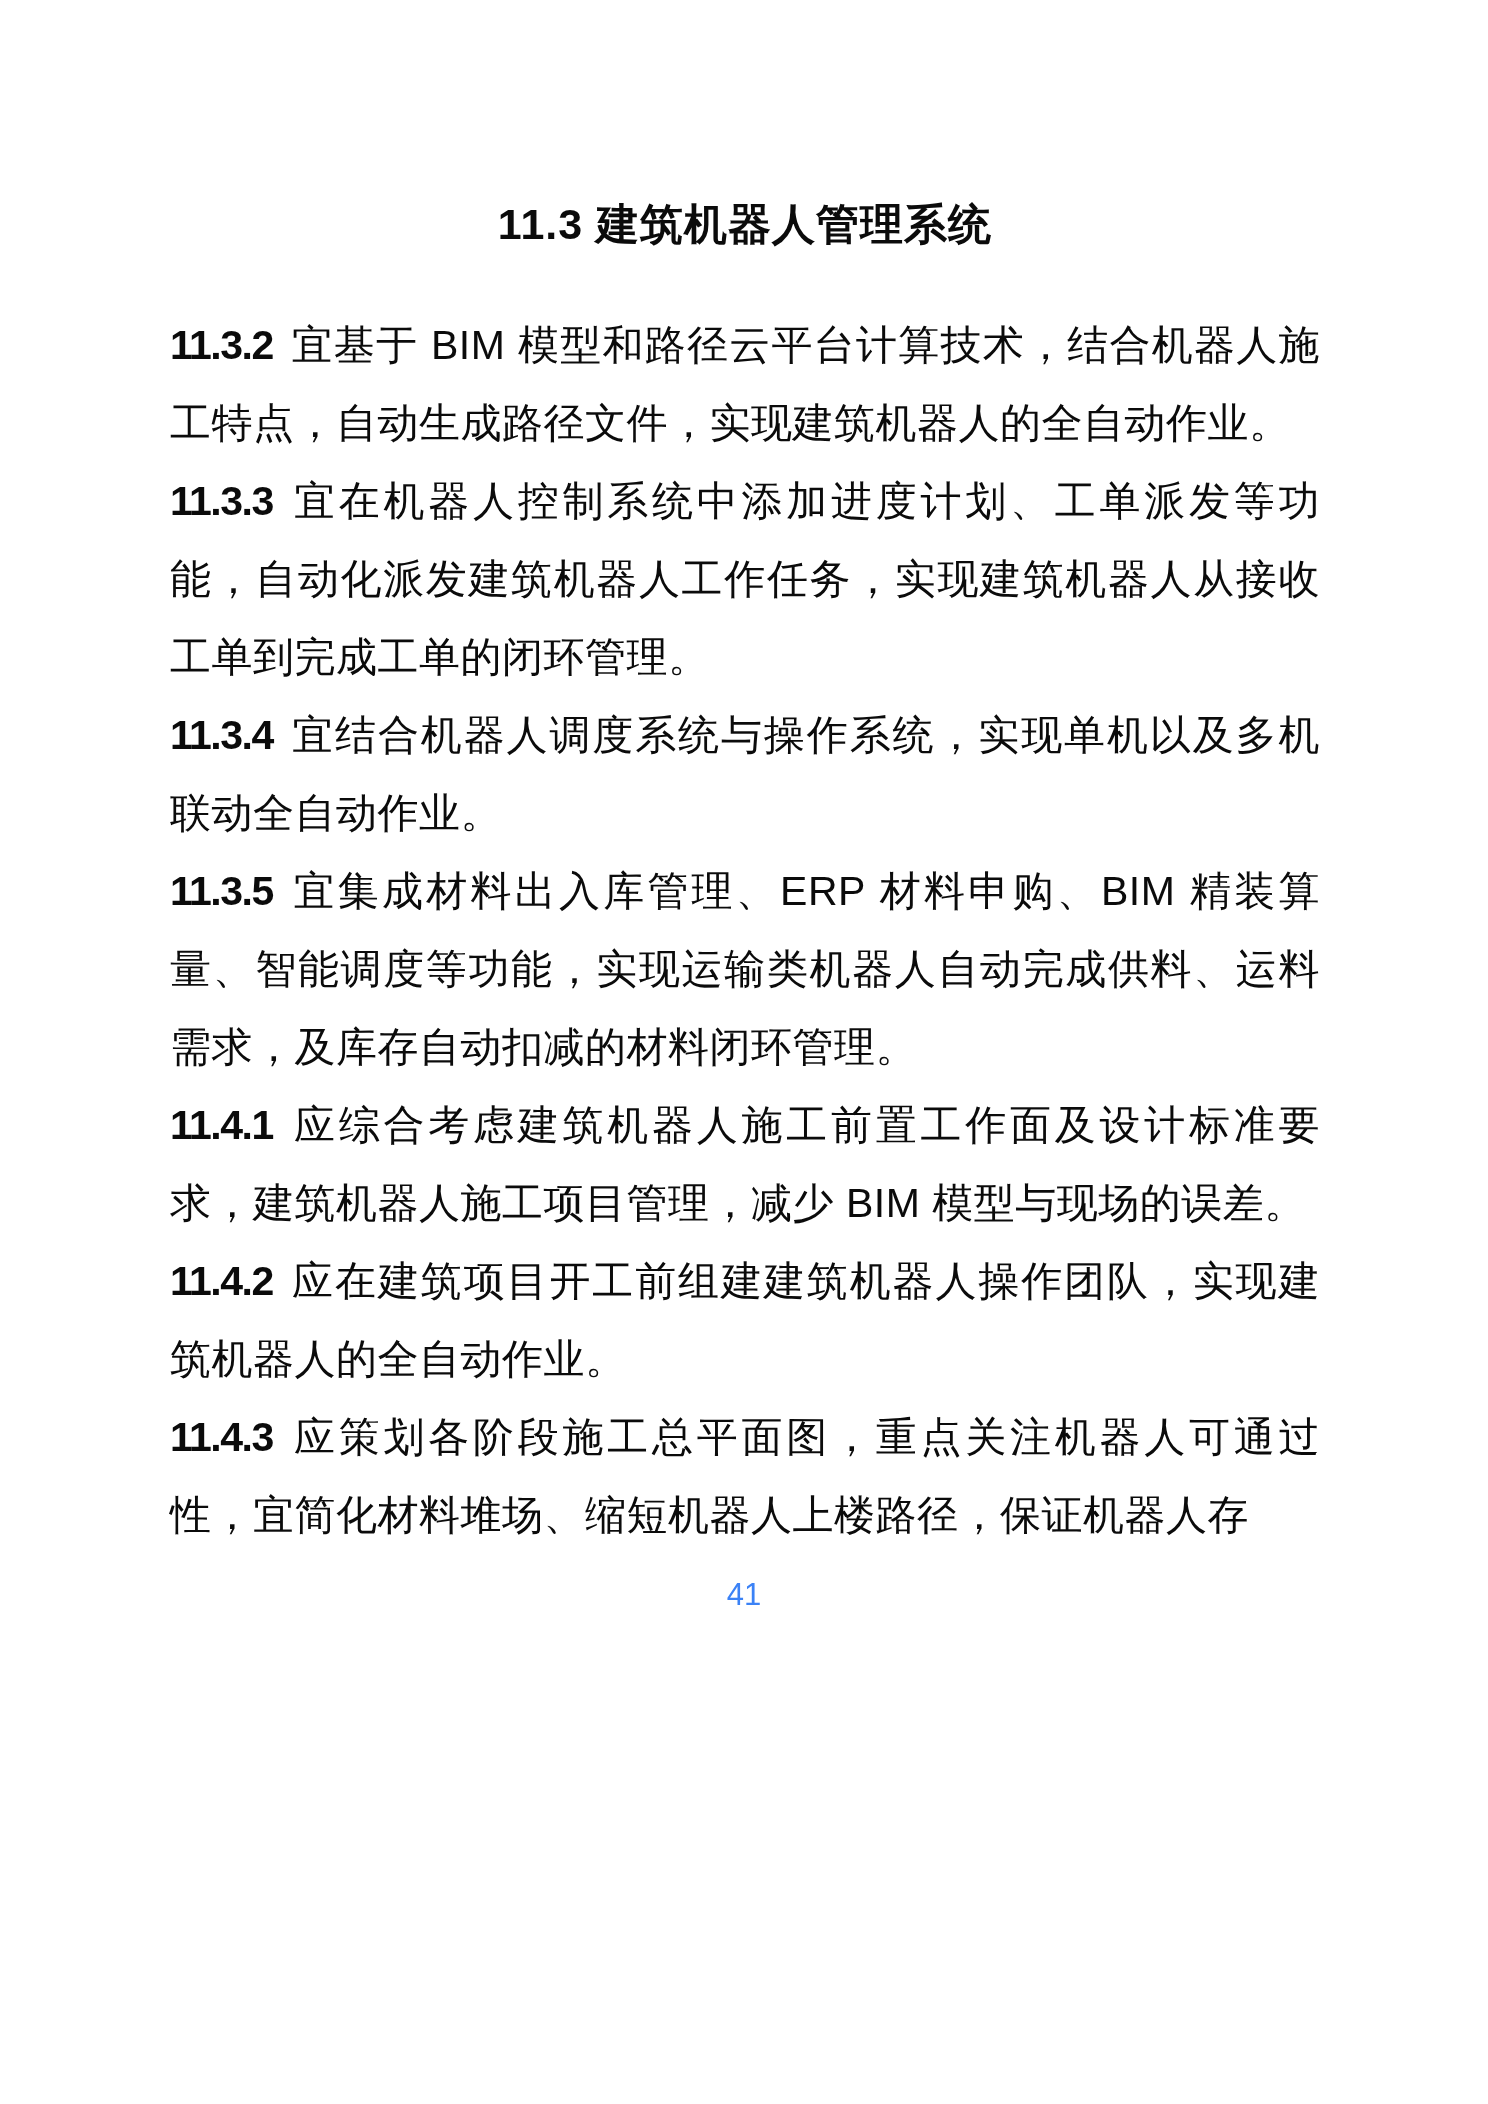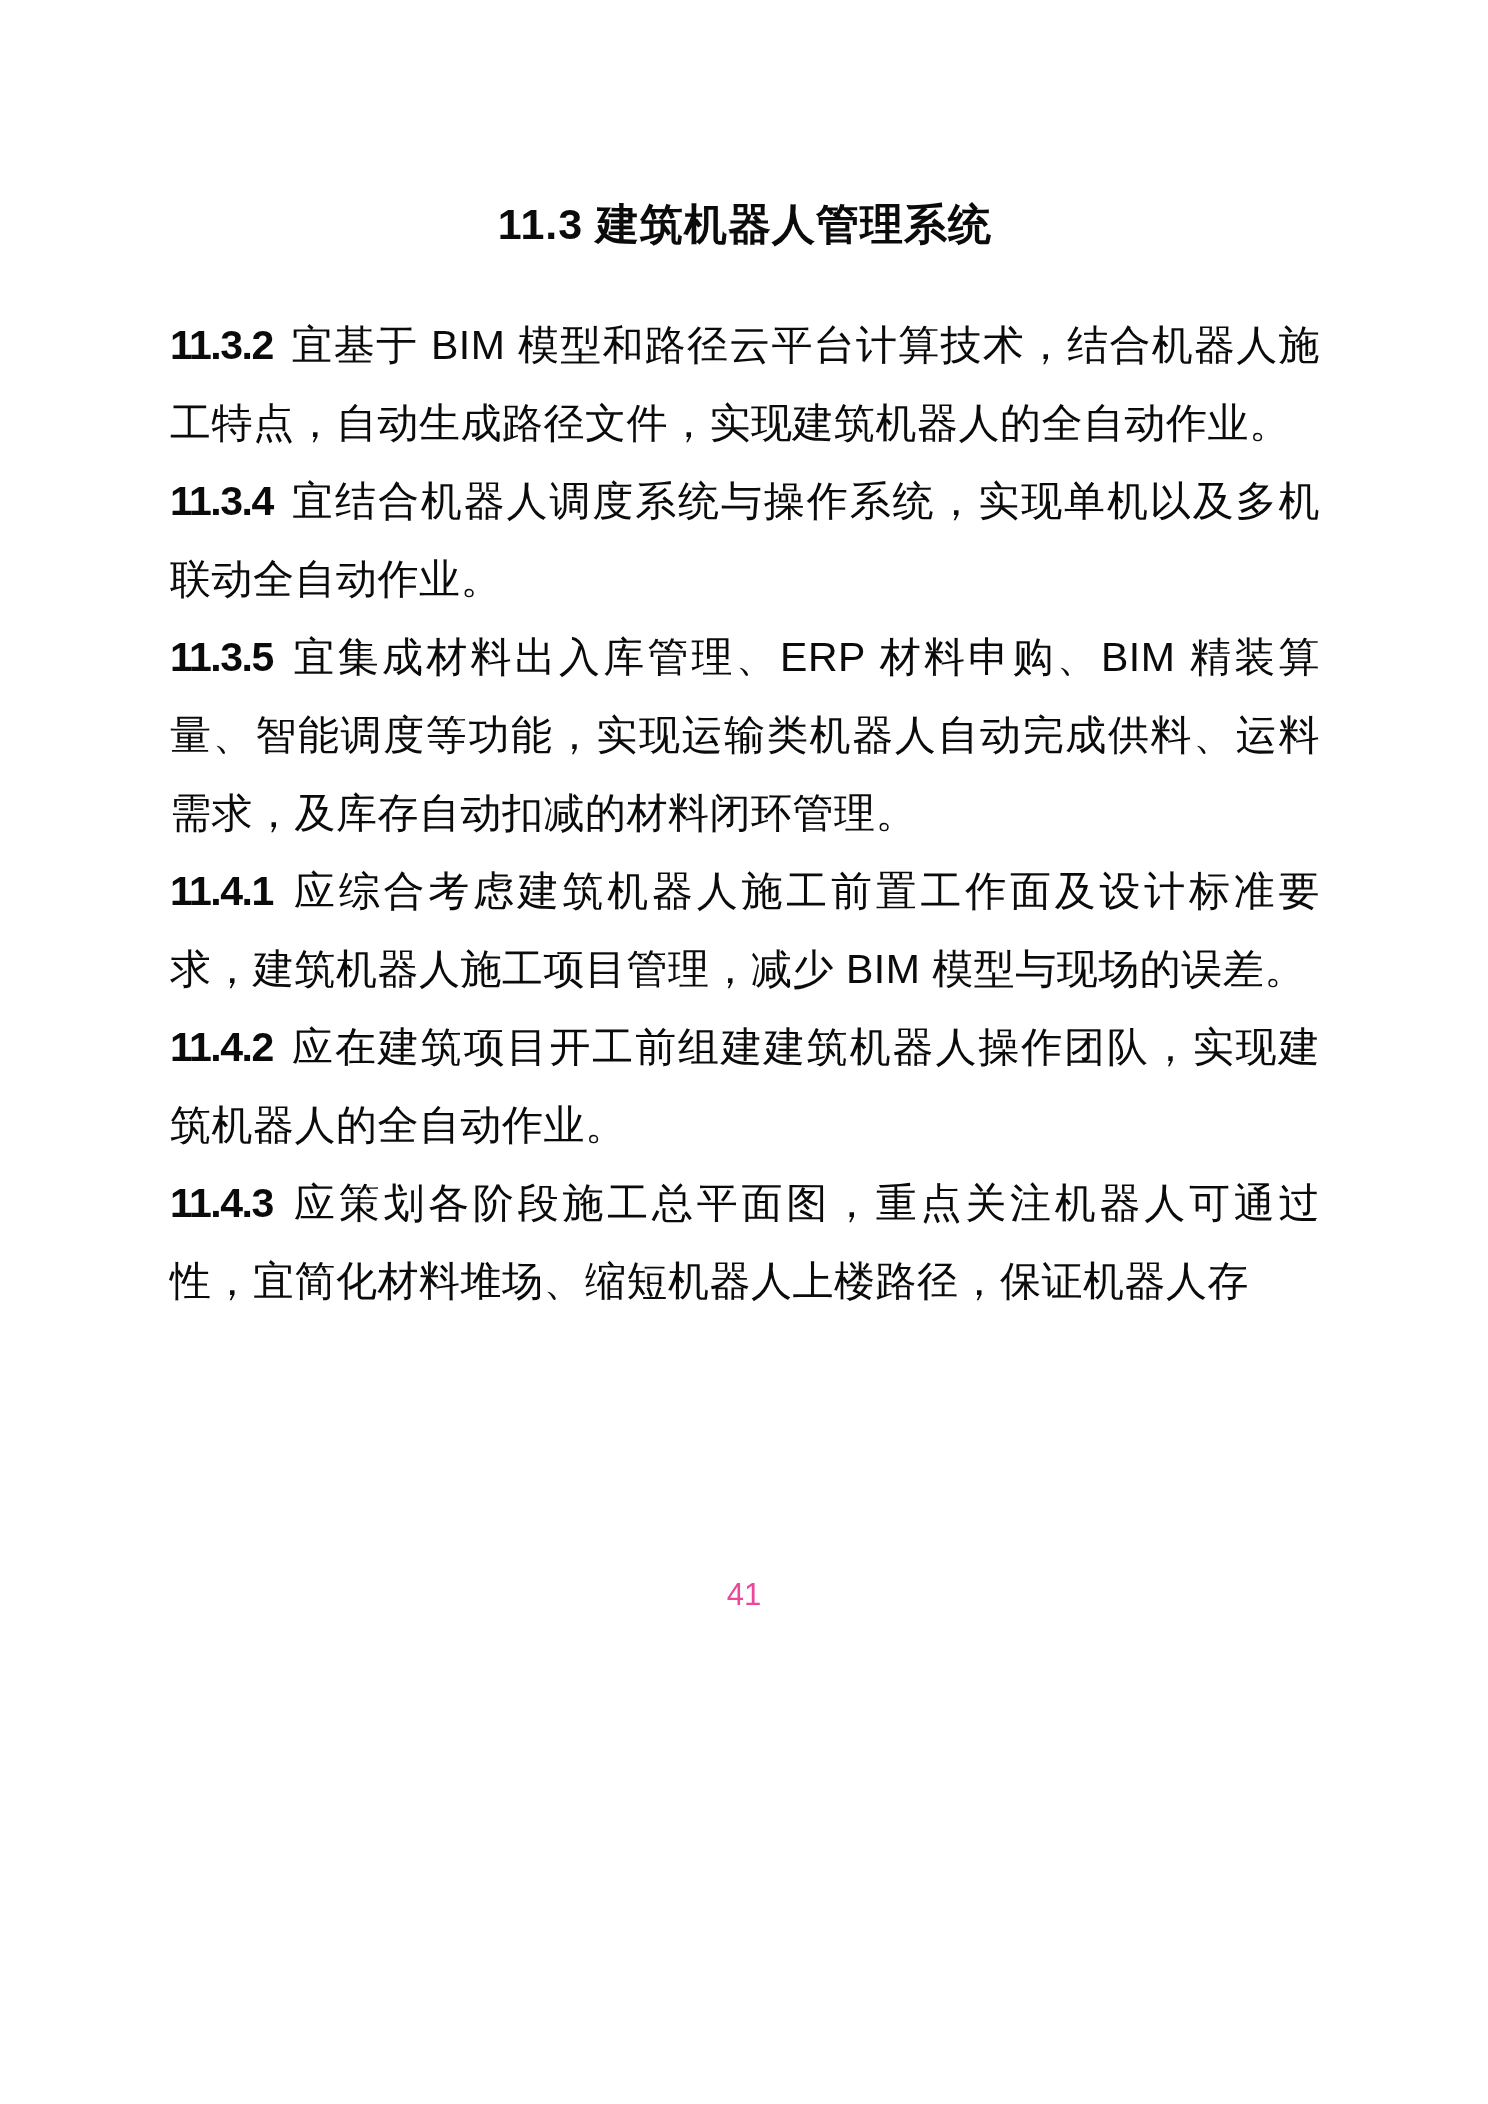--- a/index.html
+++ b/index.html
@@ -43,34 +43,35 @@
     white-space: nowrap;
   }
   .page-number {
     position: absolute;
     left: 0;
     right: 0;
     bottom: 112px;
     text-align: center;
     font-size: 31px;
     line-height: 34px;
-    color: #ec4899;
+    color: #3b82f6;
     letter-spacing: 0;
   }
 </style>
 </head>
 <body>
 
 <div class="page">
 
   <h2 class="section-heading">11.3 建筑机器人管理系统</h2>
 
 
   <p class="clause"><span class="clause-num">11.3.2</span><span>宜基于 BIM 模型和路径云平台计算技术，结合机器人施工特点，自动生成路径文件，实现建筑机器人的全自动作业。</span></p>
 
+  <p class="clause"><span class="clause-num">11.3.3</span><span>宜在机器人控制系统中添加进度计划、工单派发等功能，自动化派发建筑机器人工作任务，实现建筑机器人从接收工单到完成工单的闭环管理。</span></p>
 
   <p class="clause"><span class="clause-num">11.3.4</span><span>宜结合机器人调度系统与操作系统，实现单机以及多机联动全自动作业。</span></p>
 
   <p class="clause"><span class="clause-num">11.3.5</span><span>宜集成材料出入库管理、ERP 材料申购、BIM 精装算量、智能调度等功能，实现运输类机器人自动完成供料、运料需求，及库存自动扣减的材料闭环管理。</span></p>
 
 
   <p class="clause"><span class="clause-num">11.4.1</span><span>应综合考虑建筑机器人施工前置工作面及设计标准要求，建筑机器人施工项目管理，减少 BIM 模型与现场的误差。</span></p>
 
   <p class="clause"><span class="clause-num">11.4.2</span><span>应在建筑项目开工前组建建筑机器人操作团队，实现建筑机器人的全自动作业。</span></p>
 

